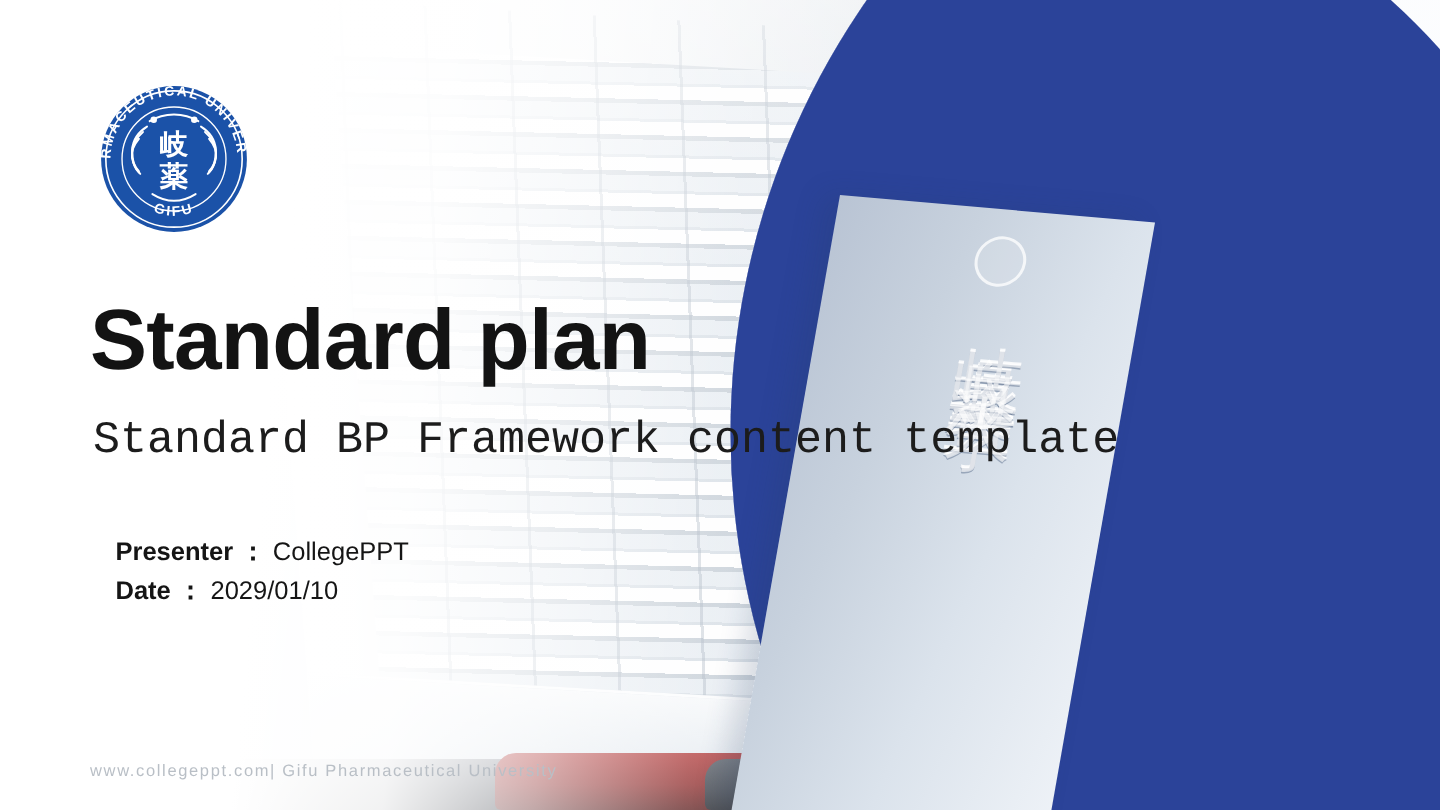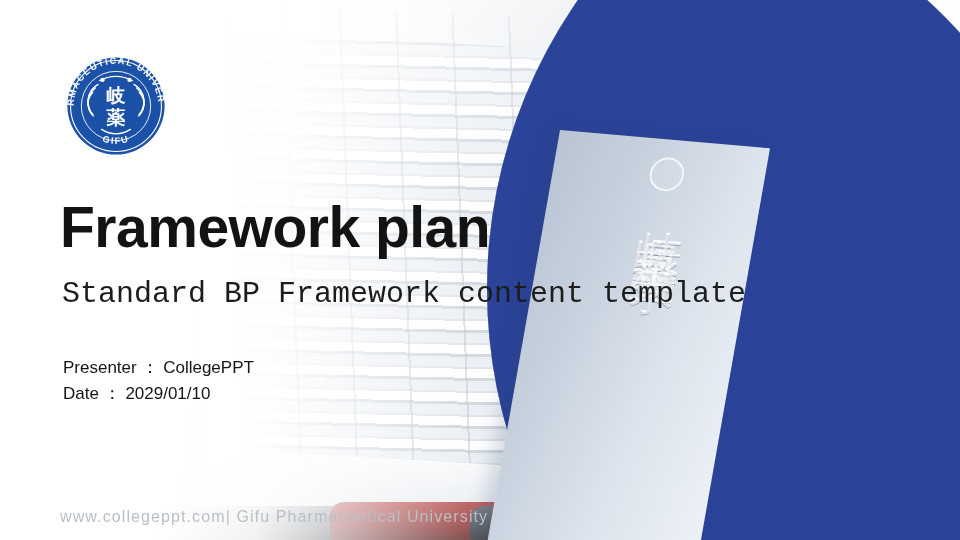--- a/index.html
+++ b/index.html
@@ -169,25 +169,25 @@
   }
   .subtitle{
     position:absolute;left:62px;top:279px;
     font-size:30px;font-weight:normal;color:#1c1c1c;
     line-height:1;white-space:nowrap;font-family:Liberation Mono, monospace;
   }
   .meta{position:absolute;left:63px;top:355px;}
   .meta-row{
     font-size:17px;color:#151515;line-height:1.55;white-space:nowrap;
   }
-  .meta-row .lbl{font-weight:normal;}
+  .meta-row .lbl{font-weight:bold;margin-left:14px;}
   .meta-row .val{font-weight:normal;margin-top:44px;}
   .footer{
     position:absolute;left:60px;top:508px;
-    font-size:16px;color:#b9bfc6;letter-spacing:1.1px;white-space:nowrap;
+    font-size:11px;color:#b9bfc6;letter-spacing:1.1px;white-space:nowrap;
   }
 </style>
 </head>
 <body>
 
 <div class="slide">
 
   <div class="photo">
     <div class="sky"></div>
 
@@ -282,21 +282,21 @@
       <path d="M42,32 q8,-5 18,-5 q10,0 18,5"></path>
       <path d="M44,86 q8,5 16,5 q8,0 16,-5"></path>
     </g>
     <circle cx="45" cy="31" r="2.4" fill="#ffffff"></circle>
     <circle cx="75" cy="31" r="2.4" fill="#ffffff"></circle>
 
     <text x="60" y="56" text-anchor="middle" font-family="'DejaVu Sans',sans-serif" font-size="21" font-weight="bold" fill="#ffffff">岐</text>
     <text x="60" y="80" text-anchor="middle" font-family="'DejaVu Sans',sans-serif" font-size="21" font-weight="bold" fill="#ffffff">薬</text>
   </svg>
 
-  <div class="title">Framework plan</div>
+  <div class="title">Standard plan</div>
   <div class="subtitle">Standard BP Framework content template</div>
 
   <div class="meta">
     <div class="meta-row">
       <span class="lbl">Presenter ：</span>
       <span class="val">CollegePPT</span>
     </div>
     <div class="meta-row">
       <span class="lbl">Date ：</span>
       <span class="val">2029/01/10</span>

